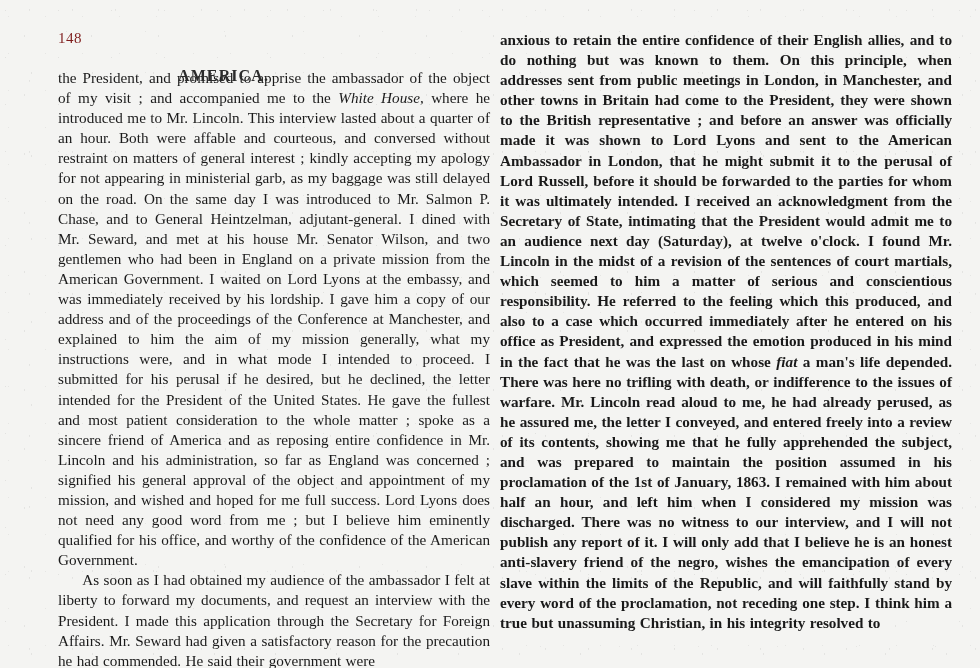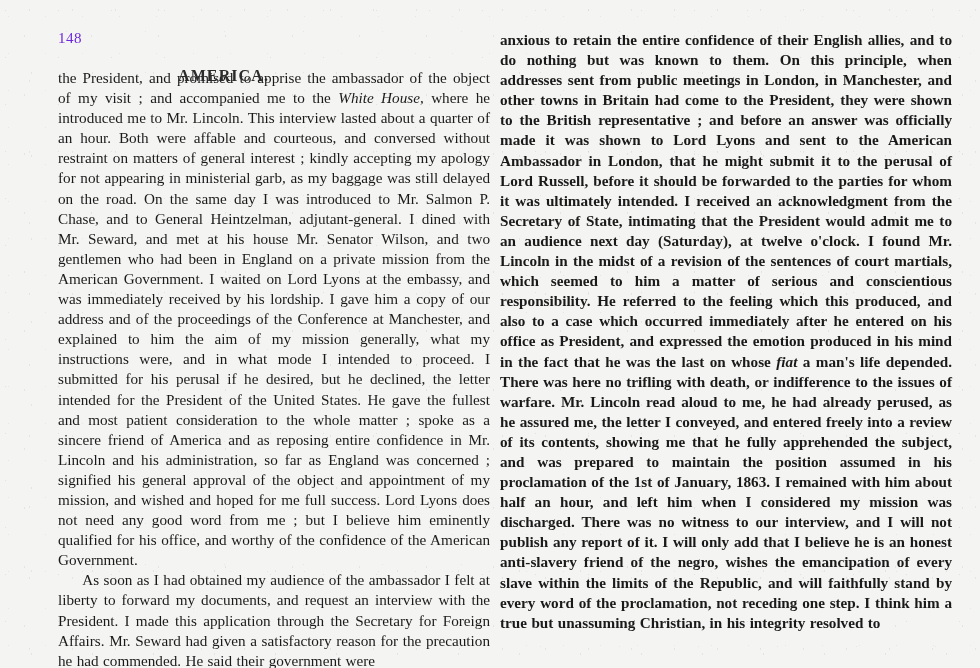--- a/index.html
+++ b/index.html
@@ -55,21 +55,21 @@
     color: #2b2b2b;
   }
   .page-left .running-head  { margin-bottom: 8px; }
   .page-right .running-head { margin-bottom: 14px; }
 
   .folio {
     position: absolute;
     top: 0;
     font-size: 15px;
     letter-spacing: .5px;
-    color: #6d28d9;
+    color: #7f1d1d;
   }
   .folio-left  { left: 0; }
   .folio-right { right: 0; }
 
   .head-title {
     position: absolute;
     top: 4px;
     font-variant: small-caps;
     text-transform: uppercase;
     font-size: 16px;

